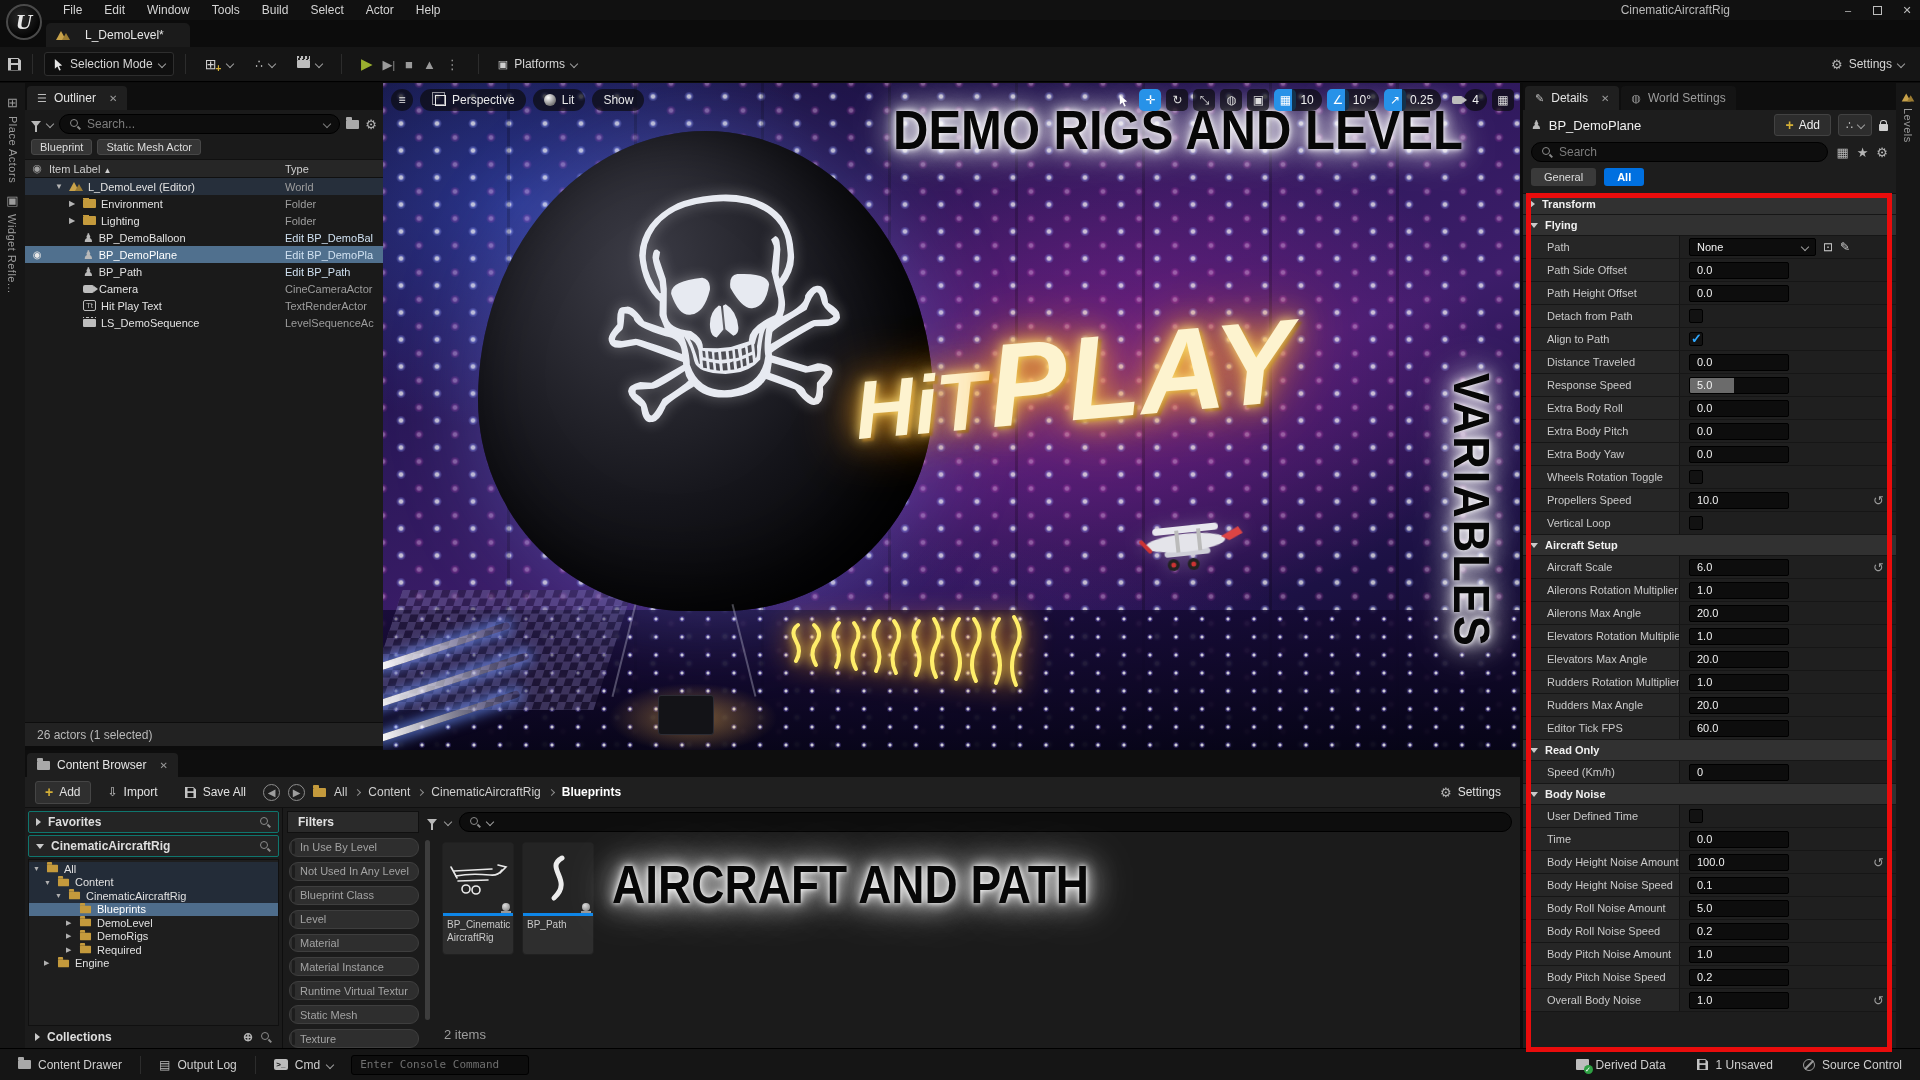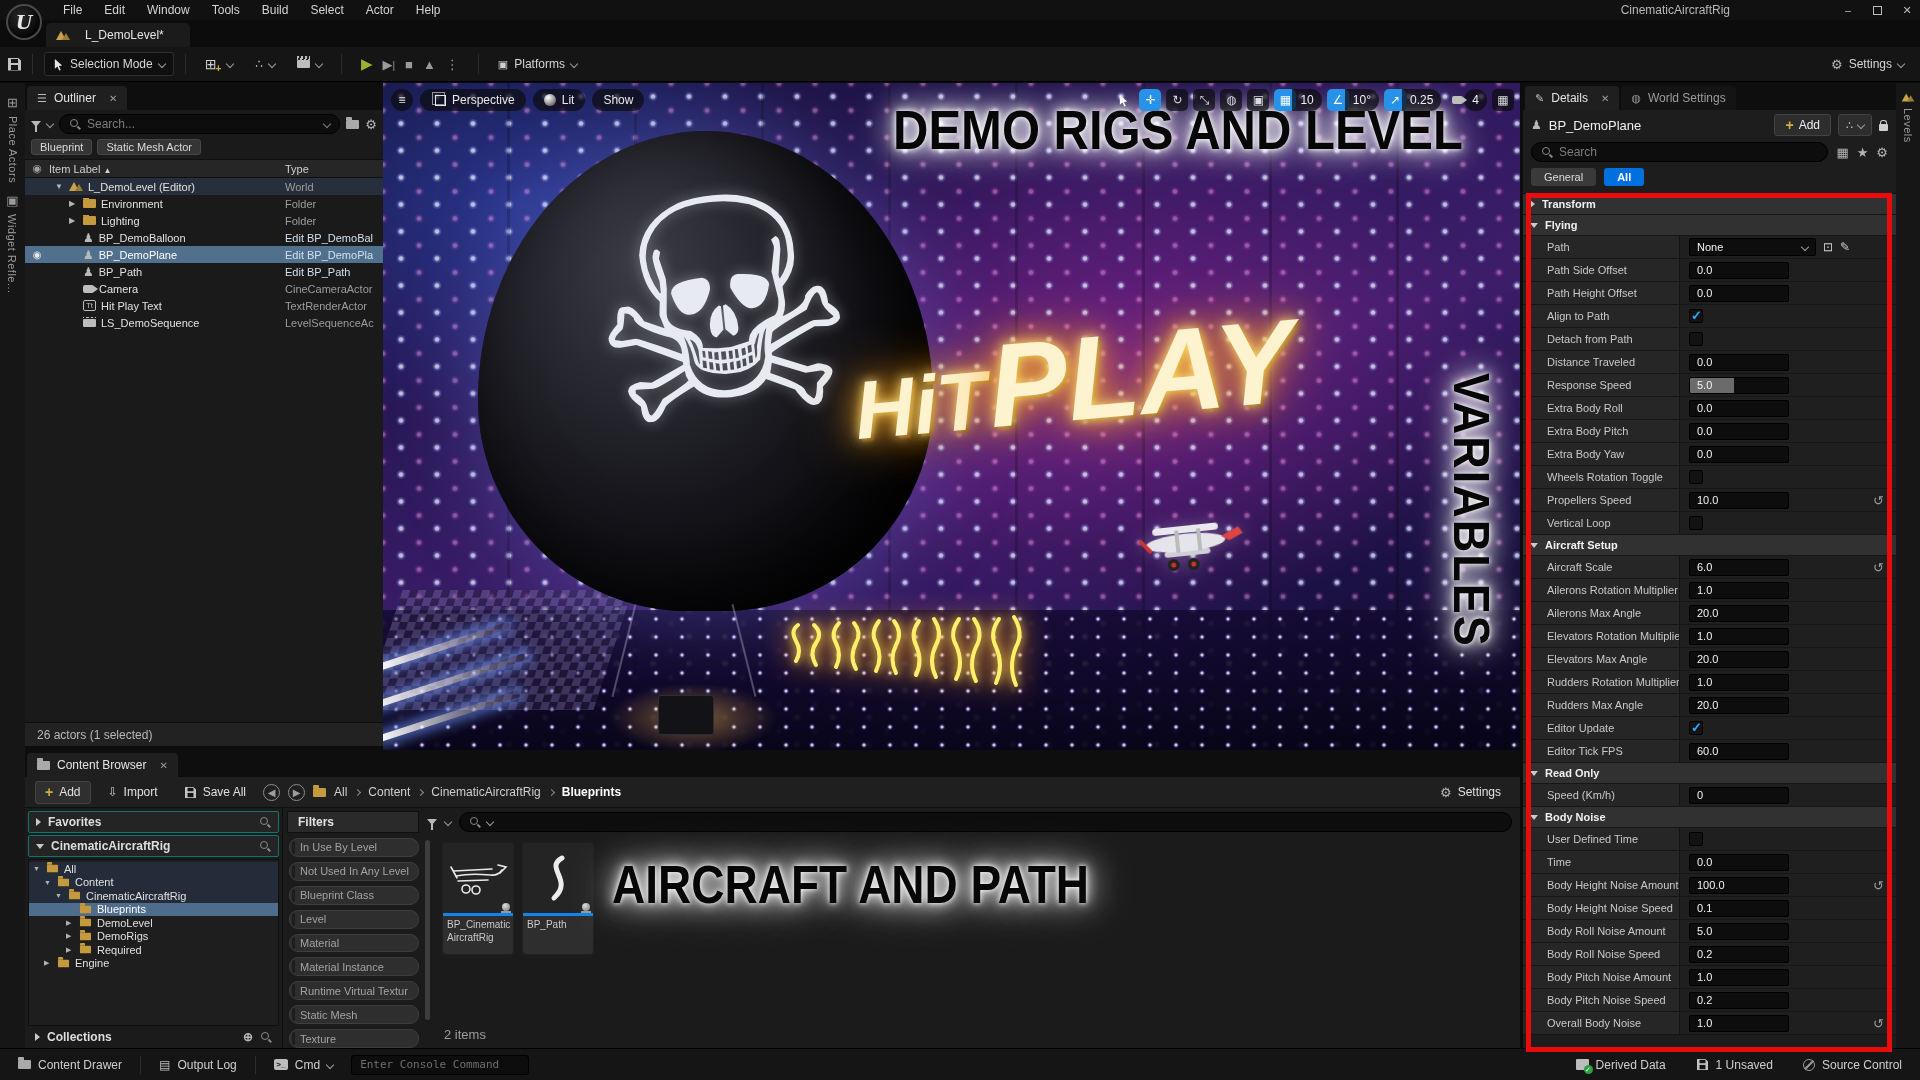--- a/index.html
+++ b/index.html
@@ -776,32 +776,32 @@
         <div class="d-row">
           <div class="d-lbl">
             <span>Path Height Offset</span>
           </div>
           <div class="d-val">
             <div class="num">0.0</div>
           </div>
         </div>
         <div class="d-row">
           <div class="d-lbl">
+            <span>Detach from Path</span>
+          </div>
+          <div class="d-val">
+            <div class="chk"></div>
+          </div>
+        </div>
+        <div class="d-row">
+          <div class="d-lbl">
             <span>Align to Path</span>
           </div>
           <div class="d-val">
             <div class="chk on"></div>
-          </div>
-        </div>
-        <div class="d-row">
-          <div class="d-lbl">
-            <span>Detach from Path</span>
-          </div>
-          <div class="d-val">
-            <div class="chk"></div>
           </div>
         </div>
         <div class="d-row">
           <div class="d-lbl">
             <span>Distance Traveled</span>
           </div>
           <div class="d-val">
             <div class="num">0.0</div>
           </div>
         </div>
@@ -914,28 +914,20 @@
           <div class="d-val">
             <div class="num">1.0</div>
           </div>
         </div>
         <div class="d-row">
           <div class="d-lbl">
             <span>Rudders Max Angle</span>
           </div>
           <div class="d-val">
             <div class="num">20.0</div>
-          </div>
-        </div>
-        <div class="d-row">
-          <div class="d-lbl">
-            <span>Editor Update</span>
-          </div>
-          <div class="d-val">
-            <div class="chk on"></div>
           </div>
         </div>
         <div class="d-row">
           <div class="d-lbl">
             <span>Editor Tick FPS</span>
           </div>
           <div class="d-val">
             <div class="num">60.0</div>
           </div>
         </div>

